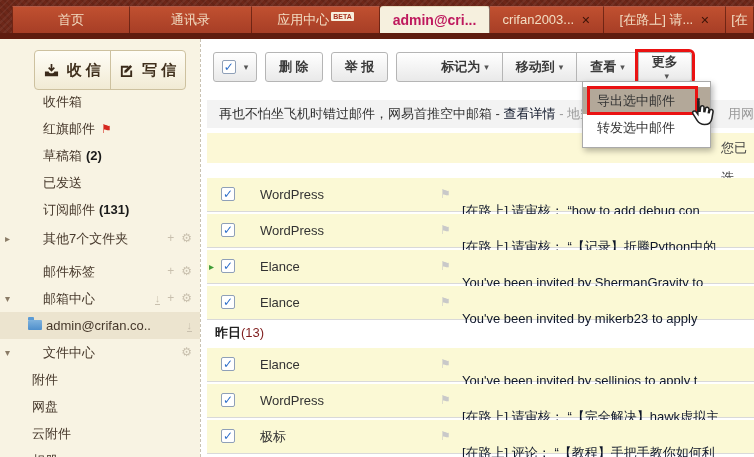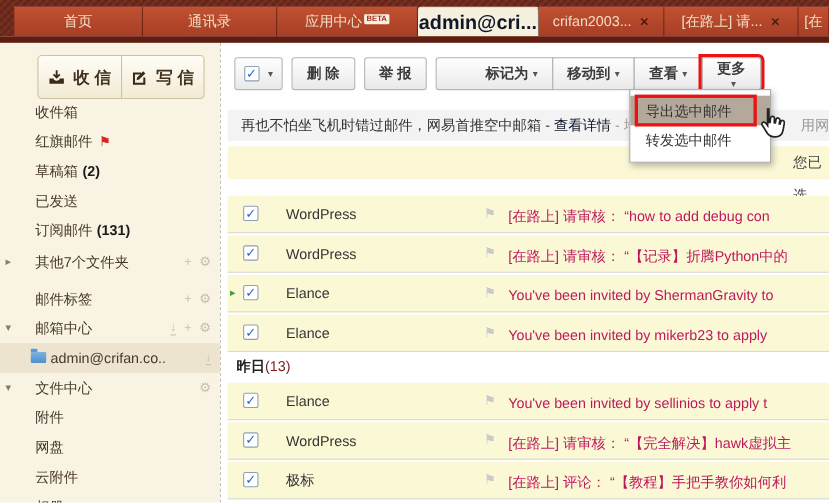--- a/index.html
+++ b/index.html
@@ -13,37 +13,37 @@
     background-image:
       repeating-linear-gradient(135deg, rgba(255,255,255,.05) 0 2px, transparent 2px 5px),
       repeating-linear-gradient(45deg, rgba(0,0,0,.08) 0 2px, transparent 2px 5px);
     display:flex; align-items:flex-end; }
   .nav-band { position:absolute; left:0; top:33px; width:754px; height:6px; background:#5f1c0f; }
   .tab { height:27px; line-height:26px; text-align:center; font-size:13px; color:#f2ddc3;
     background:linear-gradient(#c05030,#a73e26); border-right:1px solid rgba(60,12,4,.55);
     border-top:1px solid rgba(255,255,255,.15);
     position:relative; white-space:nowrap; overflow:hidden; cursor:pointer; }
   .tab.first { margin-left:12px; border-left:1px solid rgba(60,12,4,.55); }
-  .tab.active { background:#f6f0de; color:#0f172a; font-weight:bold; font-size:18px;
+  .tab.active { background:#f6f0de; color:#be185d; font-weight:bold; font-size:14px;
     border-radius:3px 3px 0 0; border-top:1px solid #e8ddc0; }
   .tab .close { font-size:11px; color:#3d1408; font-weight:bold; margin-left:7px; cursor:pointer; }
   .badge { display:inline-block; background:#f7efdd; color:#a8321f; font-size:7px; font-weight:bold;
     padding:0 2px; border-radius:1px; vertical-align:super; margin-left:2px; line-height:9px; }
 
   
   .sidebar { position:absolute; left:0; top:39px; width:200px; height:418px; background:#f8f3e3; }
   .compose-box { position:absolute; left:34px; top:11px; width:152px; height:40px;
     border:1px solid #cdc19f; border-radius:4px; background:linear-gradient(#fffdf6,#f1ead4);
     display:flex; }
   .compose-box .half { flex:1; display:flex; align-items:center; justify-content:center; gap:8px;
     font-size:15px; font-weight:bold; color:#40301d; cursor:pointer; }
   .compose-box .half:first-child { border-right:1px solid #cdc19f; }
   .folder-list { position:absolute; left:0; top:49px; width:200px; }
   .f-item { position:relative; height:27px; line-height:27px; font-size:13px; color:#46382b;
-    padding-left:32px; cursor:pointer; white-space:nowrap; }
+    padding-left:43px; cursor:pointer; white-space:nowrap; }
   .f-item .cnt { font-weight:bold; color:#1a1a1a; margin-left:4px; }
   .f-item .sflag { color:#d6281e; font-size:12px; margin-left:6px; }
   .f-item .arrow { position:absolute; left:5px; color:#8a7b66; font-size:10px; }
   .f-item.sub { padding-left:32px; }
   .f-item.selected { background:#ece4cf; padding-left:46px; }
   .r-icons { position:absolute; right:8px; top:0; height:27px; display:flex; align-items:center;
     gap:7px; color:#c9c0ae; font-size:12px; }
   .r-icons .dl { border-bottom:1px solid #c9c0ae; line-height:10px; height:12px; font-size:11px; }
   .folder-glyph { position:absolute; left:28px; top:8px; width:14px; height:10px;
     background:linear-gradient(#7fb2dd,#4f8fcc); border-radius:1px; }
@@ -80,29 +80,29 @@
     font-size:13px; line-height:30px; color:#444; }
   .notice span { position:absolute; left:514px; }
 
   .list { position:absolute; left:6px; top:139px; right:0; }
   .mail-row { position:relative; height:34px; margin-bottom:2px; background:#fbf9d5;
     border-bottom:1px solid #d9d9d9; cursor:pointer; }
   .mail-row .cb { position:absolute; left:14px; top:9px; }
   .mail-row .sender { position:absolute; left:53px; top:0; width:172px; line-height:33px;
     font-size:13px; color:#333; overflow:hidden; white-space:nowrap; }
   .mail-row .mflag { position:absolute; left:233px; top:0; line-height:33px; color:#c9c9c9; font-size:12px; }
-  .mail-row .subject { position:absolute; left:255px; right:0; top:2px; line-height:33px;
-    font-size:13px; color:#be185d; overflow:hidden; white-space:nowrap; }
+  .mail-row .subject { position:absolute; left:255px; right:0; top:16px; line-height:33px;
+    font-size:13px; color:#0f172a; overflow:hidden; white-space:nowrap; }
   .mail-row .replied { position:absolute; left:2px; top:0; line-height:33px; color:#3f9c35; font-size:10px; }
   .group-hd { height:22px; line-height:22px; margin:2px 0 4px 0; padding-left:8px;
     font-size:13px; font-weight:bold; color:#222; }
   .group-hd .gcnt { font-weight:normal; color:#7f1d1d; }
 
   
-  .menu { position:absolute; left:371px; top:42px; width:129px; background:#fff;
+  .menu { position:absolute; left:381px; top:42px; width:129px; background:#fff;
     border:1px solid #aaa; box-shadow:2px 3px 6px rgba(0,0,0,.28); z-index:5; padding:5px 0 6px 0; }
   .menu-item { height:27px; line-height:27px; padding-left:14px; font-size:13px; color:#333;
     cursor:pointer; position:relative; white-space:nowrap; }
   .menu-item.hl { background:#b3a899; }
   .ring { position:absolute; left:4px; right:12px; top:-1px; bottom:-1px;
     border:3px solid #ea1212; pointer-events:none; }
   .cursor { position:absolute; left:486px; top:58px; z-index:6; }
 </style>
 </head>
 <body>

